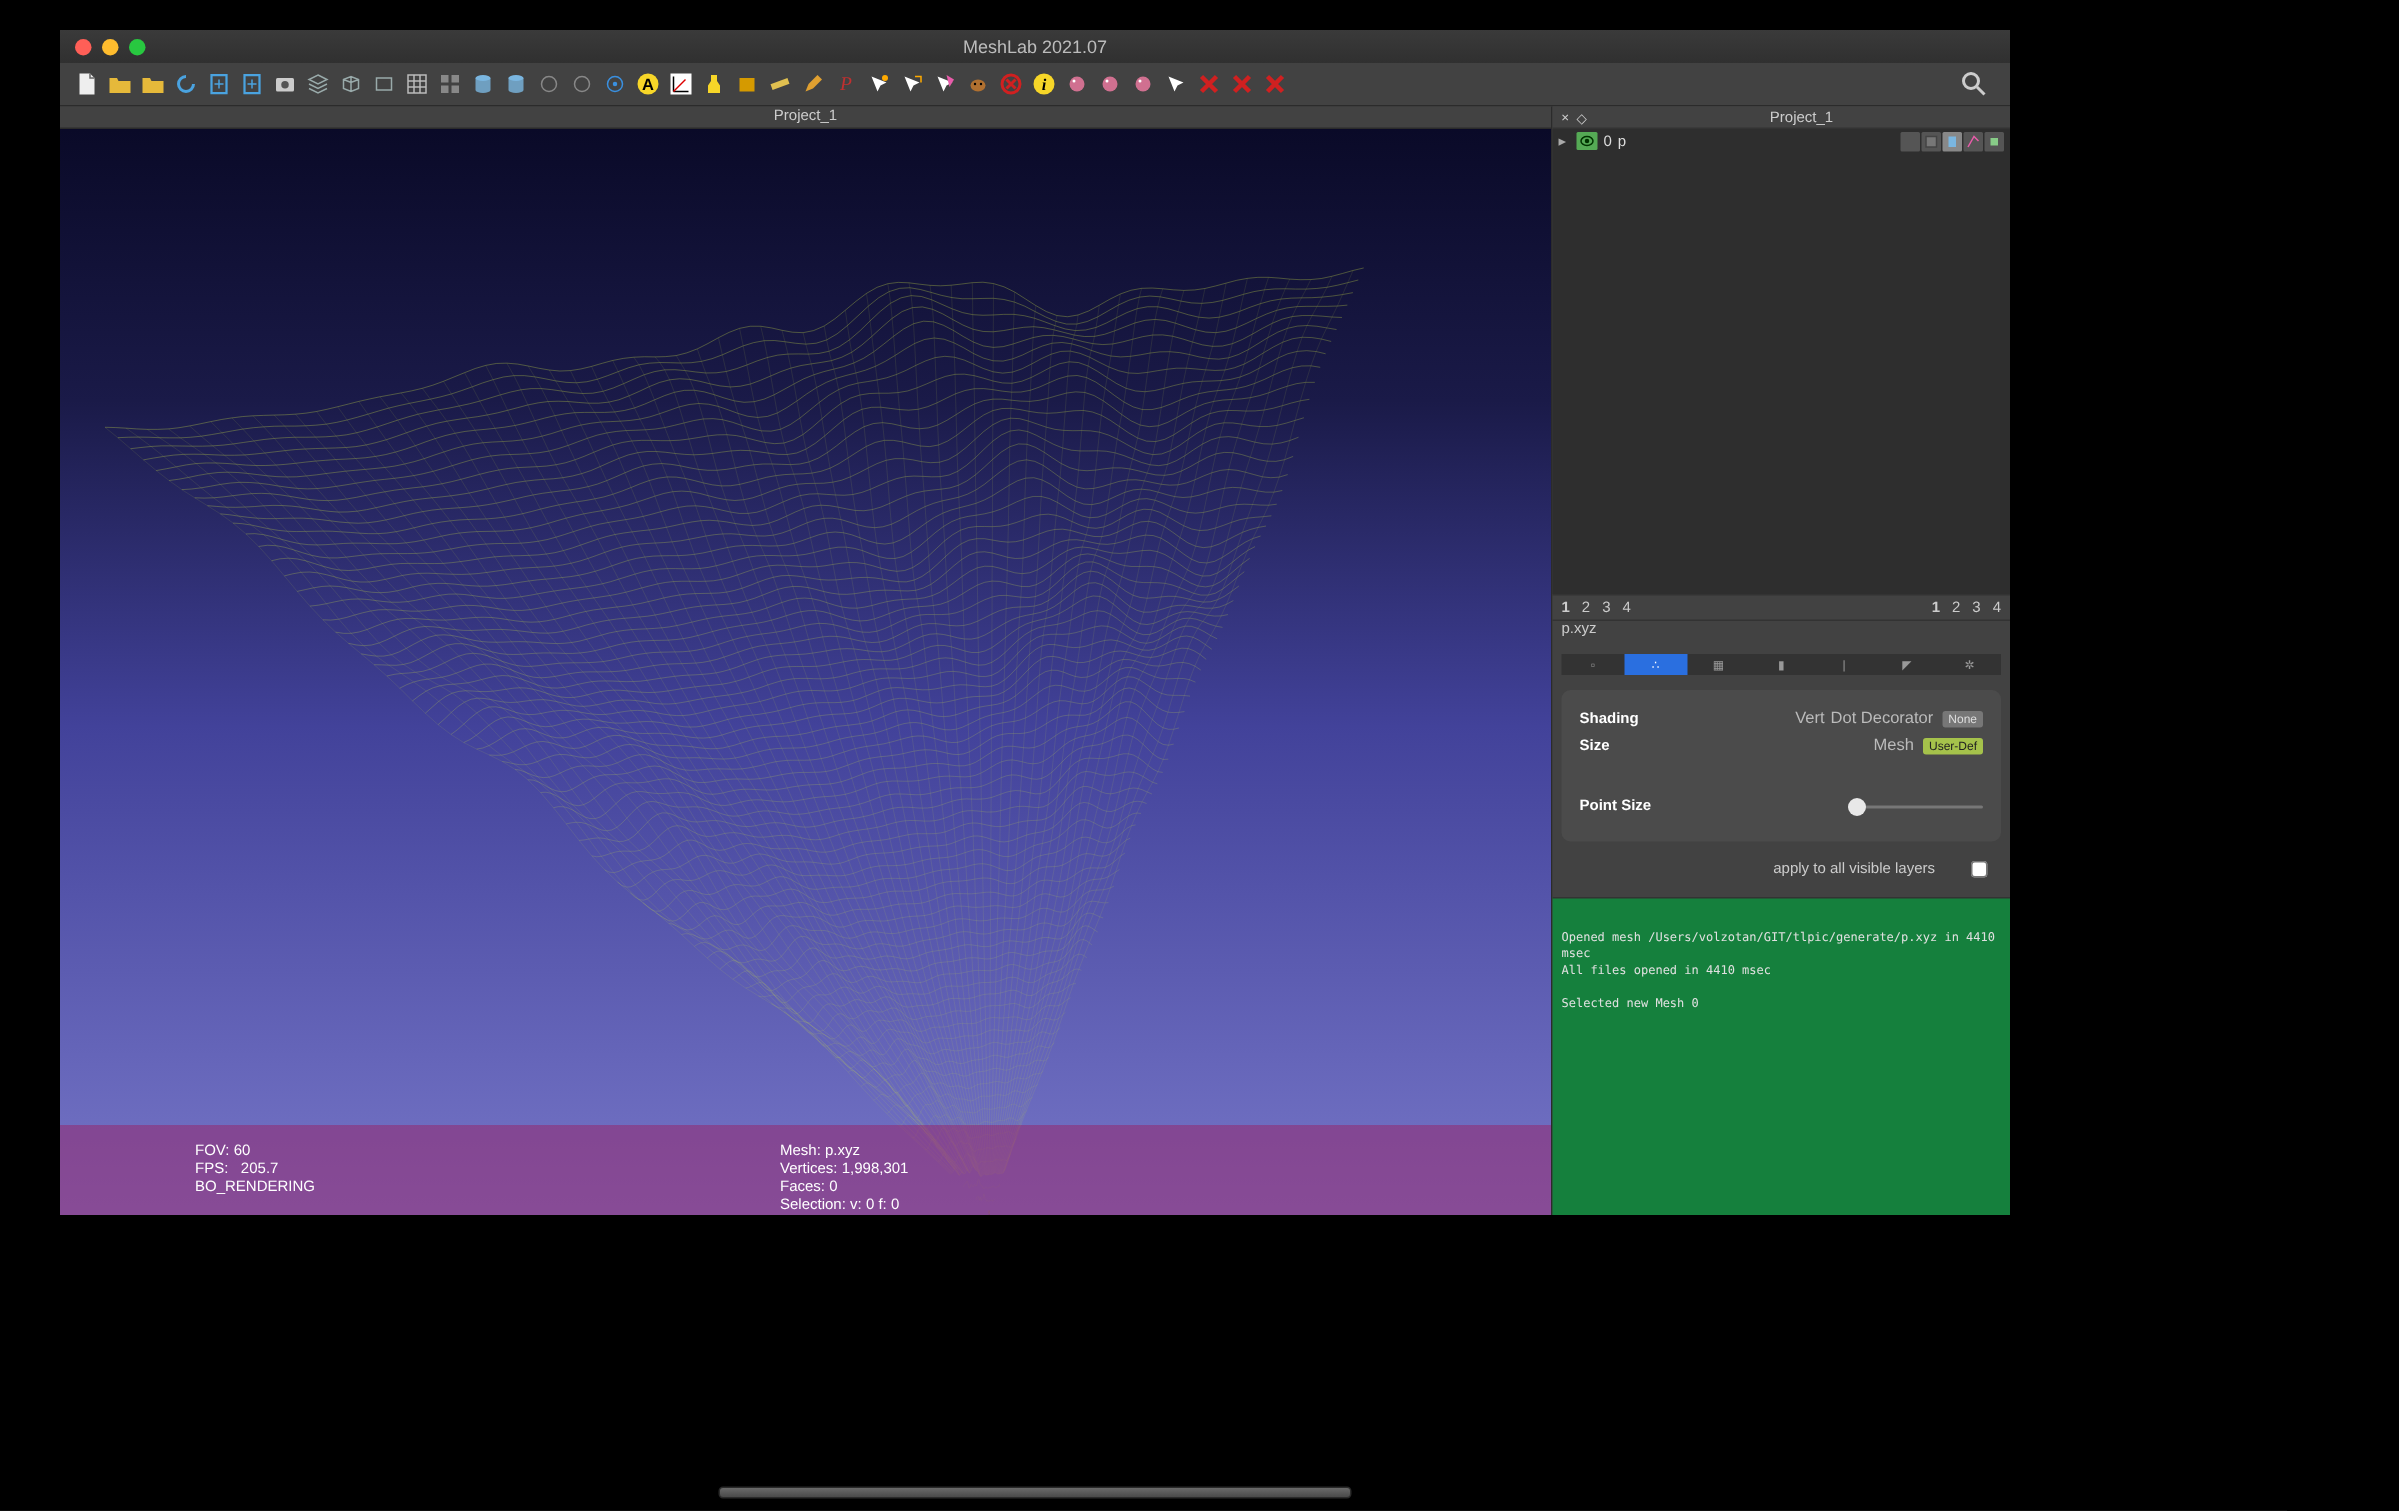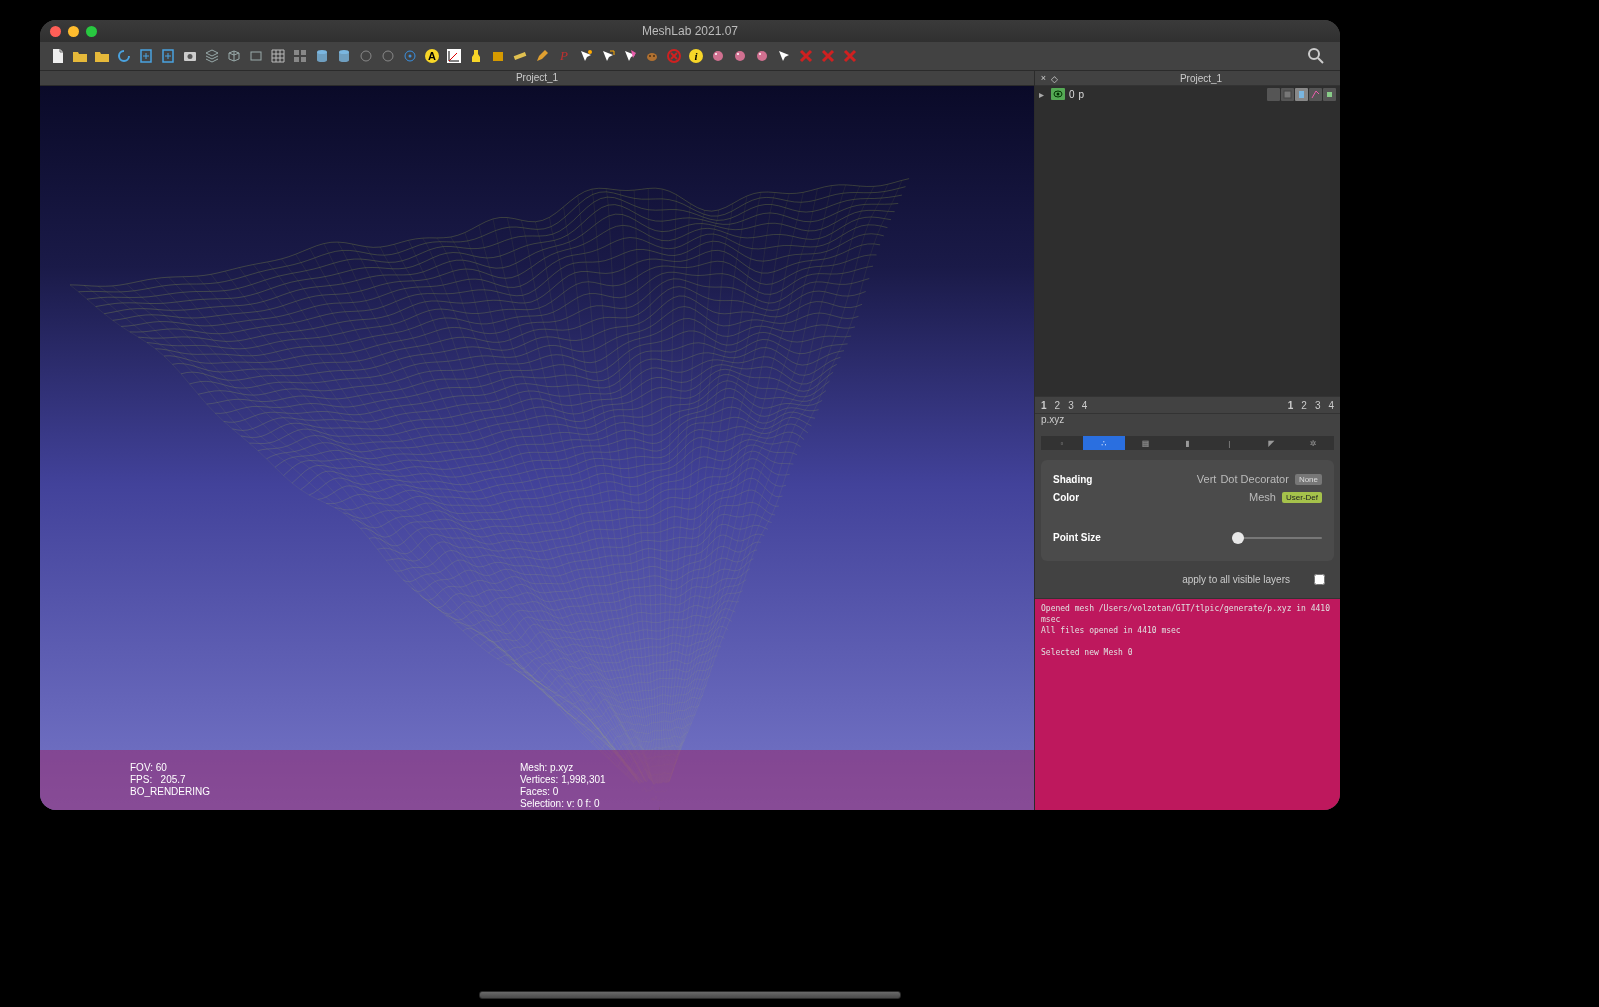--- a/index.html
+++ b/index.html
@@ -1,16 +1,16 @@
 <!DOCTYPE html>
 <html><head>
 <meta charset="utf-8">
 <style>
   html,body{margin:0;padding:0;background:#000;font-family:"Helvetica Neue",Arial,sans-serif;font-size:11px;color:#ddd;overflow:hidden;height:100%;width:100%}
-  .window{position:absolute;left:40px;top:20px;width:1300px;height:790px;background:#424242;border-radius:16px;box-shadow:0 20px 60px rgba(0,0,0,.6);overflow:hidden;display:flex;flex-direction:column}
+  .window{position:absolute;left:40px;top:20px;width:1300px;height:790px;background:#424242;border-radius:0;box-shadow:0 20px 60px rgba(0,0,0,.6);overflow:hidden;display:flex;flex-direction:column}
   .titlebar{height:22px;background:linear-gradient(#3a3a3a,#303030);display:flex;align-items:center;position:relative;flex-shrink:0}
   .traffic{display:flex;gap:7px;margin-left:10px}
   .tl{width:11px;height:11px;border-radius:50%}
   .tl.close{background:#ff5f57}.tl.min{background:#febc2e}.tl.max{background:#28c840}
   .title{position:absolute;left:0;right:0;text-align:center;font-size:12px;color:#bcbcbc;pointer-events:none}
   .toolbar{height:24px;background:#424242;display:flex;align-items:center;padding:2px 8px;gap:2px;border-bottom:1px solid #2b2b2b;flex-shrink:0}
   .tbtn{width:20px;height:20px;display:flex;align-items:center;justify-content:center;border-radius:2px;cursor:pointer}
   .tbtn svg{display:block}
   .spacer{flex:1}
   .search-ic{margin-right:6px}
@@ -45,21 +45,21 @@
   .prow .lab{flex:1;font-weight:bold;color:#fff}
   .prow .tag{color:#bbb;font-size:11px;margin-right:4px}
   .badge{font-size:8px;padding:1px 4px;border-radius:2px;background:#777;color:#ddd;margin-left:2px}
   .badge.on{background:#a5c24b;color:#222}
   .slider{display:flex;align-items:center;margin-top:26px;font-size:10px}
   .slider .lab{flex:1;font-weight:bold;color:#fff}
   .slider-track{width:90px;height:2px;background:#777;position:relative;border-radius:1px}
   .slider-thumb{position:absolute;left:0;top:-5px;width:12px;height:12px;background:#e8e8e8;border-radius:50%;cursor:pointer}
   .apply{display:flex;justify-content:flex-end;align-items:center;font-size:10px;color:#ccc;padding:4px 6px;gap:20px}
   .apply input{width:11px;height:11px}
-  .log{flex:1;background:#be185d;color:#e0e0e0;font-family:Menlo,monospace;font-size:8px;line-height:11px;padding:4px 6px;overflow:auto;white-space:pre-wrap;border-top:1px solid #333}
+  .log{flex:1;background:#15803d;color:#e0e0e0;font-family:Menlo,monospace;font-size:8px;line-height:11px;padding:20px 6px;overflow:auto;white-space:pre-wrap;border-top:1px solid #333}
   .btmscroll{position:absolute;left:40px;bottom:6px;width:1300px;height:10px;display:flex;justify-content:center}
   .btmscroll .thumb{width:420px;height:6px;background:linear-gradient(#6a6a6a,#4a4a4a);border-radius:3px;border:1px solid #2a2a2a;cursor:pointer}
   
   .mesh-svg{position:absolute;inset:0;width:100%;height:100%}
 </style>
 </head>
 <body>
 
 <div class="window">
 
@@ -519,21 +519,21 @@
           </div>
 
         <div class="panel-card">
           <div class="prow">
             <span class="lab">Shading</span>
             <span class="tag">Vert</span>
             <span class="tag">Dot Decorator</span>
             <span class="badge">None</span>
           </div>
           <div class="prow">
-            <span class="lab">Color</span>
+            <span class="lab">Size</span>
             <span class="tag">Mesh</span>
             <span class="badge on">User-Def</span>
           </div>
           <div class="slider">
             <span class="lab">Point Size</span>
             <div class="slider-track">
               <div class="slider-thumb"></div>
             </div>
           </div>
         </div>

